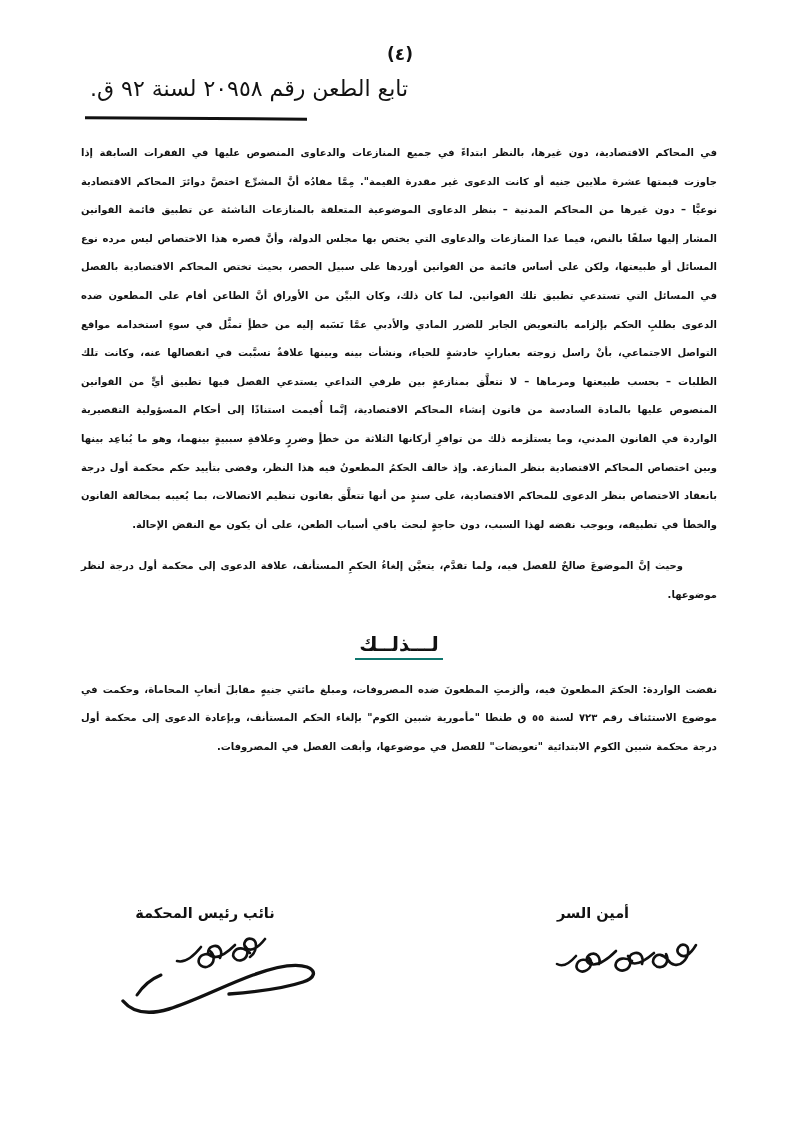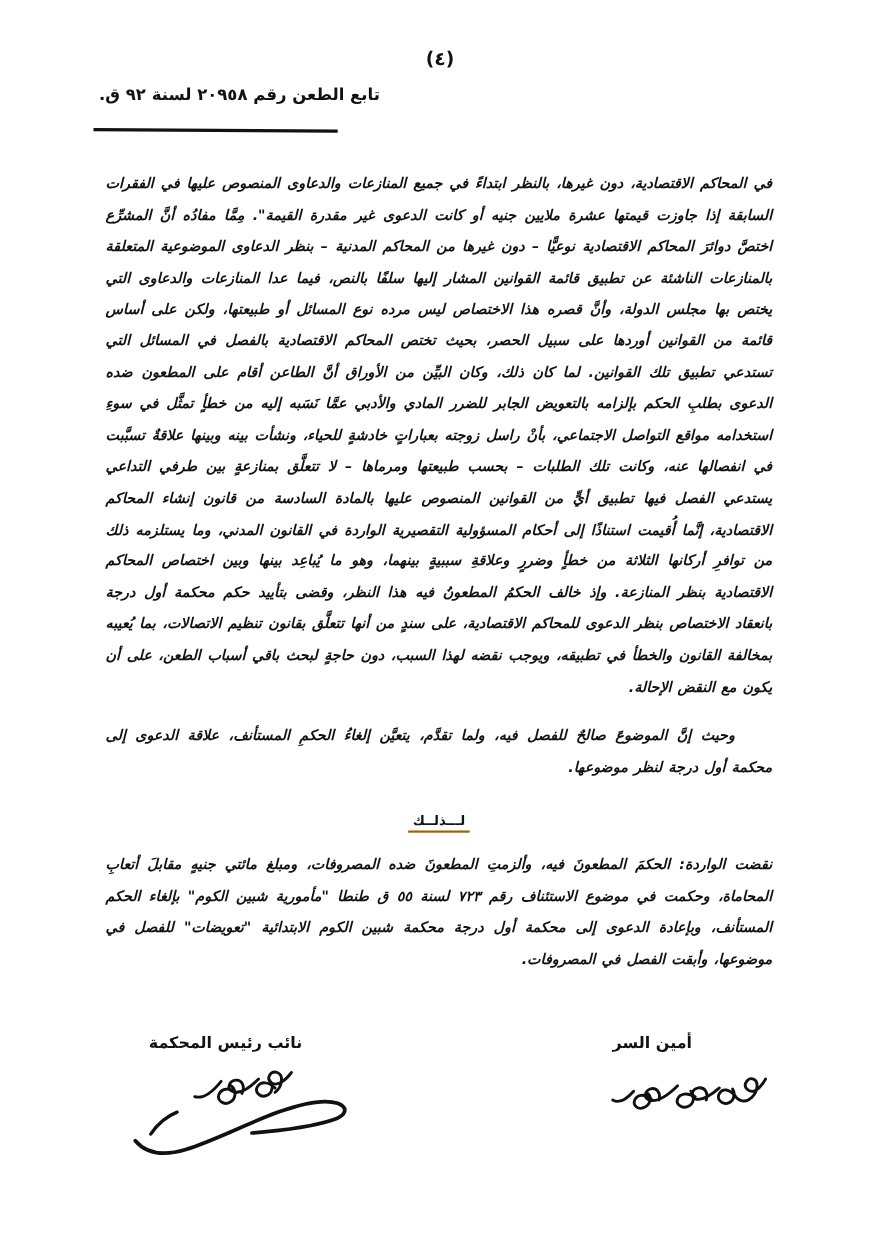--- a/index.html
+++ b/index.html
@@ -39,22 +39,22 @@
     position: absolute;
     top: 76px;
     right: 82px;
     width: 636px;
     text-align: left;
     direction: rtl;
   }
 
   .case-ref {
     display: inline-block;
-    font-size: 15px;
-    font-weight: 700;
+    font-size: 22px;
+    font-weight: 400;
     letter-spacing: 0.2px;
     padding-left: 8px;
     white-space: nowrap;
   }
 
   .header-rule {
     position: absolute;
     top: 117px;
     left: 85px;
     width: 222px;
@@ -66,52 +66,51 @@
   
   .body-area {
     position: absolute;
     top: 138px;
     right: 82px;
     width: 638px;
     direction: rtl;
   }
 
   p.para {
-    margin: 16px;
-    font-size: 13px;
+    margin: 1px;
+    font-size: 10px;
     line-height: 28.6px;
     text-align: justify;
     text-justify: inter-word;
     font-weight: 700;
     letter-spacing: 0;
     word-spacing: 1px;
-    font-style: italic;
   }
 
   p.para.indent-first {
     text-indent: 34px;
   }
 
   .para + .para {
     margin-top: 13px;
   }
 
   
   .ruling-heading {
     margin: 22px 0 16px 0;
     text-align: center;
     direction: rtl;
   }
 
   .ruling-heading span {
     display: inline-block;
-    font-size: 12px;
+    font-size: 20px;
     font-weight: 700;
     letter-spacing: 3px;
-    border-bottom: 2px solid #a16207;
+    border-bottom: 2px solid #0f766e;
     padding: 0 4px 2px 4px;
   }
 
   .lead-label {
     font-weight: 700;
   }
 
   
   .signatures {
     position: absolute;
@@ -129,21 +128,20 @@
   }
 
   .sig.right { right: 0; text-align: center; }
   .sig.left  { left: 0;  text-align: center; }
 
   .sig-title {
     font-size: 14.5px;
     font-weight: 700;
     margin-bottom: 2px;
     white-space: nowrap;
-    margin-top: 36px;
   }
 
   .sig-mark {
     display: block;
     margin: 0 auto;
   }
 
   .sig-mark svg { display: block; }
 </style>
 </head>

